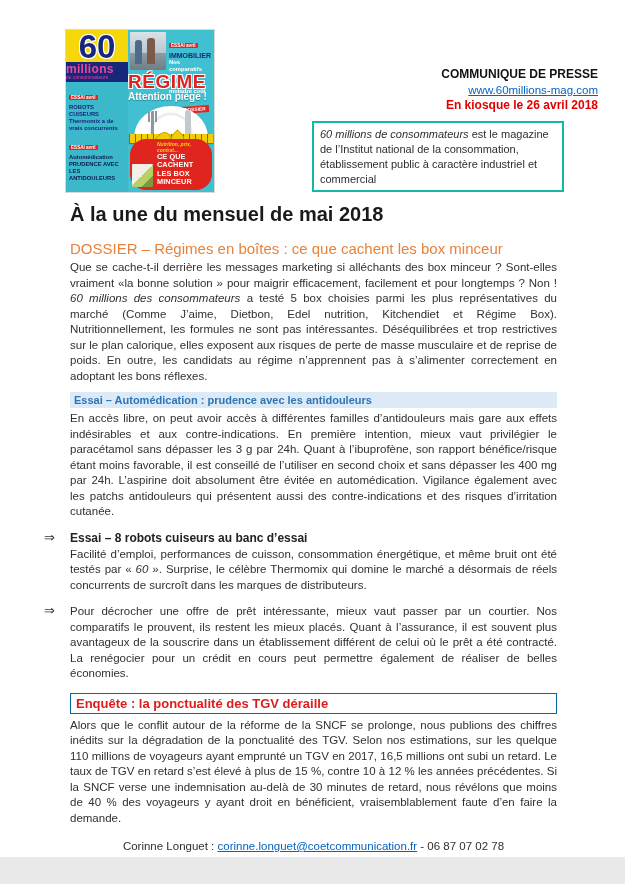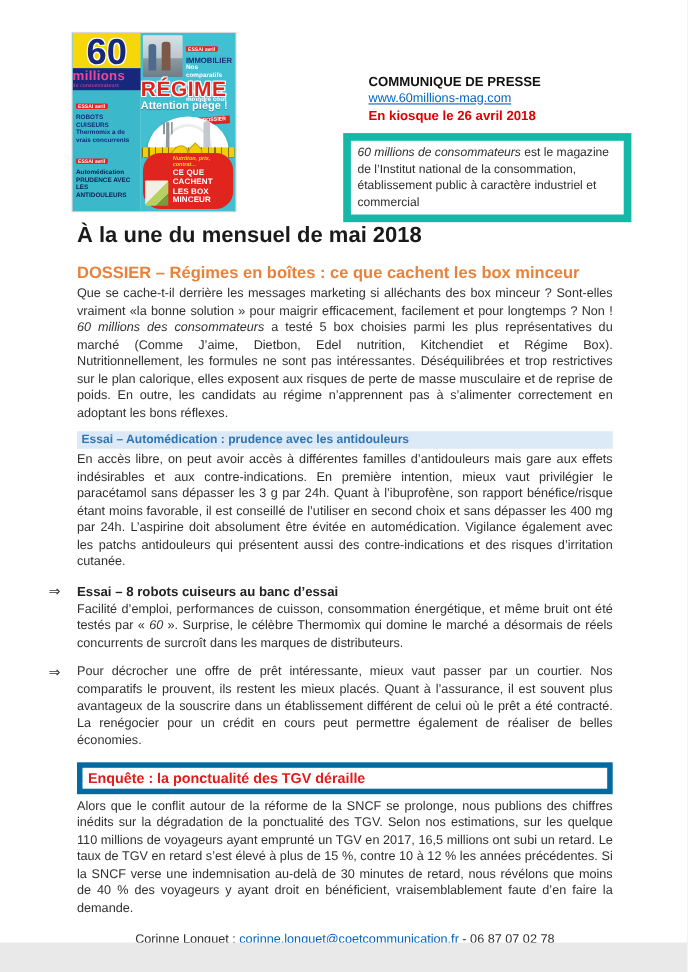--- a/index.html
+++ b/index.html
@@ -55,35 +55,35 @@
   .bow:before,.bow:after { content:""; position:absolute; top:2px; width:11px; height:11px; background:#f2cd0a; border:1px solid #c7a400; border-radius:50% 50% 50% 0; }
   .bow:before { left:0; transform:rotate(45deg); }
   .bow:after { right:0; transform:rotate(135deg); }
   .cov-band { position:absolute; left:2px; right:2px; bottom:2px; background:#e0241e; min-height:26px; padding:2px 3px 3px 27px; box-sizing:border-box;border-radius:16px; }
   .cov-band-photo { position:absolute; left:2px; bottom:3px; width:21px; height:23px; border-radius:1px;
     background:linear-gradient(135deg,#f2efe6 0 50%,#b8cf63 50% 75%,#7c9a3d 75%); }
   .cov-band-small { color:#f6d70a; font-size:5px; font-weight:bold; font-style:italic; line-height:1.2; }
   .cov-band-main { color:#ffffff; font-size:7.3px; font-weight:800; line-height:1.18; letter-spacing:.1px; }
 
   
-  .press-head { position:absolute; left:335px; top:67px; width:250px; text-align:left; line-height:1.3; }
+  .press-head { position:absolute; left:348px; top:67px; width:250px; text-align:right; line-height:1.3; }
   .press-title { font-size:12px; font-weight:bold; color:#111; }
   .press-url { display:block; font-size:11.5px; color:#0563C1; text-decoration:underline; cursor:pointer; }
   .press-kiosque { font-size:12px; font-weight:bold; color:#e00000; }
-  .about-box { position:absolute; left:312px; top:121px; width:236px; border:7px solid #14b8a6; padding:4px 6px; font-size:11px; line-height:1.35; color:#2e2e2e; }
+  .about-box { position:absolute; left:312px; top:121px; width:236px; border:2px solid #14b8a6; padding:4px 6px; font-size:11px; line-height:1.35; color:#2e2e2e; }
 
   
   .content { position:absolute; left:70px; top:203px; width:487px; }
   h1.doc-title { font-size:20px; font-weight:bold; color:#1a1a1a; margin:0 0 14px; }
-  .dossier-h { font-size:15px; font-weight:bold; color:#E8823A; margin:0 0 3px; }
+  .dossier-h { font-size:15px; font-weight:normal; color:#E8823A; margin:0 0 3px; }
   p.body { font-size:11.5px; line-height:15.5px; text-align:justify; margin:0 0 8px; color:#303030; }
   .blue-band { background:#DCE9F6; color:#2E75B6; font-size:11px; font-weight:bold; padding:2px 4px; margin:4px 0 3px; }
   .arrow-row { position:relative; font-size:12px; font-weight:bold; color:#222; margin:11px 0 2px; }
   .arrow { position:absolute; left:-26px; top:-1px; font-size:13px; font-weight:normal; color:#333; }
-  .enquete-box { border:5px solid #0369a1; color:#E01B1B; font-size:13px; font-weight:bold; padding:2px 5px; margin:11px 0 4px; }
+  .enquete-box { border:1px solid #0369a1; color:#E01B1B; font-size:13px; font-weight:bold; padding:2px 5px; margin:11px 0 4px; }
   .contacts { margin-top:12px; text-align:center; font-size:11.5px; line-height:1.5; color:#303030; }
   .contacts a { color:#0563C1; text-decoration:underline; cursor:pointer; }
 </style>
 </head>
 <body>
 
 <div class="page">
 
   <div class="cover">
     <div class="cov-left">

